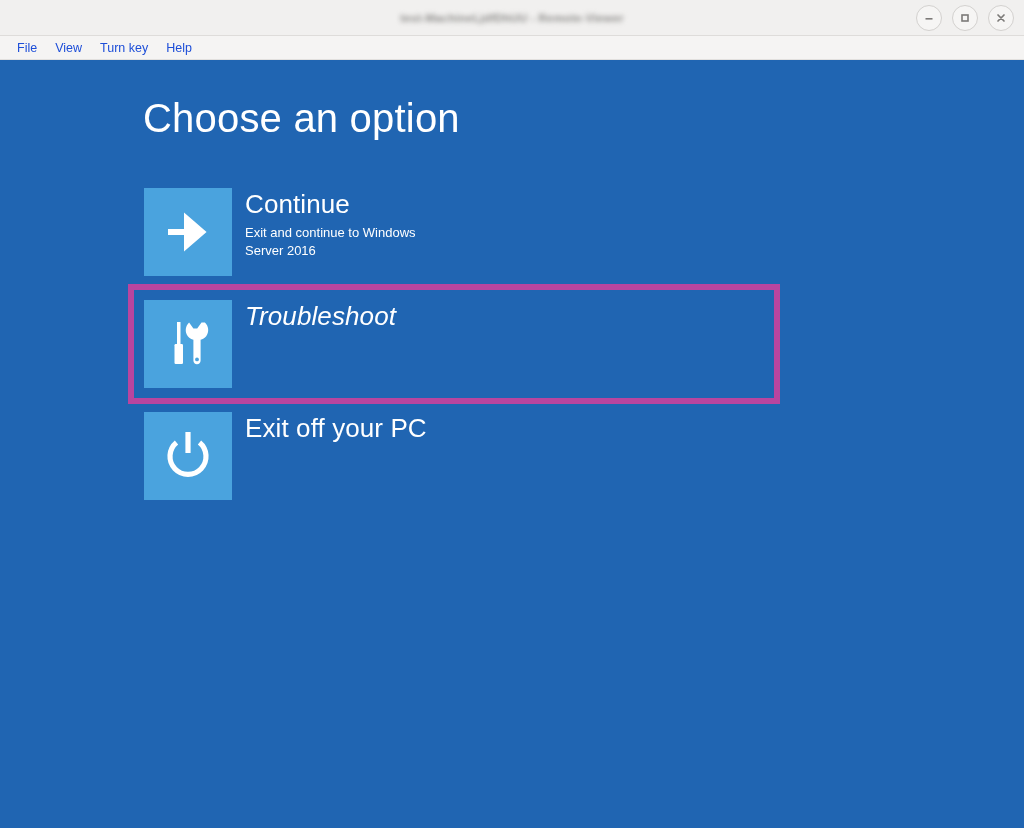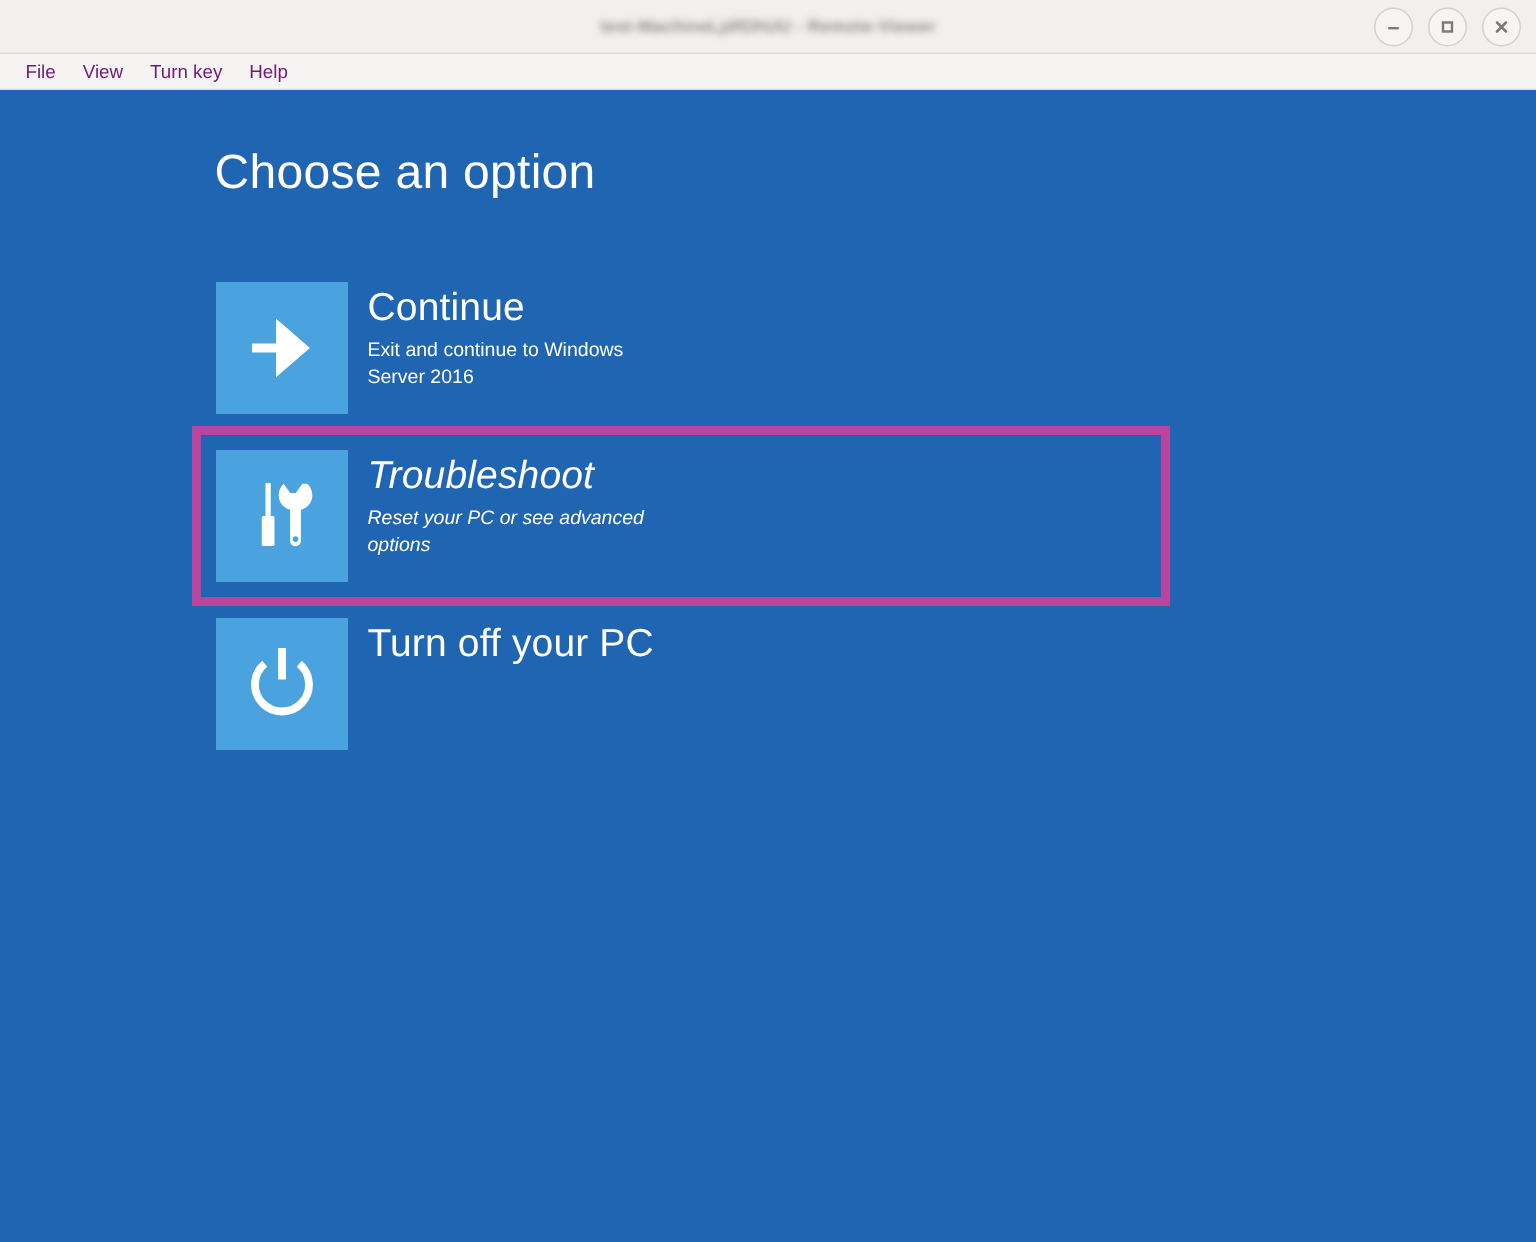--- a/index.html
+++ b/index.html
@@ -72,39 +72,39 @@
     background: #f5f4f3;
     border-bottom: 1px solid #e2e0de;
     display: flex;
     align-items: center;
     padding-left: 8px;
     flex: none;
   }
 
   .menu-item {
     font-size: 12.5px;
-    color: #701a75;
+    color: #1d4ed8;
     padding: 2px 9px;
     cursor: pointer;
     white-space: nowrap;
   }
 
   
   #recovery-screen {
     position: relative;
     flex: 1 1 auto;
     background: #2065b2;
     overflow: hidden;
   }
 
   #page-title {
     position: absolute;
     left: 143px;
     top: 38px;
-    font-size: 32px;
+    font-size: 40px;
     font-weight: 300;
     color: #ffffff;
     letter-spacing: 0.2px;
     line-height: 1;
     white-space: nowrap;
   }
 
   #options-list {
     position: absolute;
     left: 144px;
@@ -217,33 +217,32 @@
 
             <path d="M17 6 L20.5 6 L20.5 28 L17 28 Z" fill="#ffffff"></path>
             <rect x="14.5" y="28" width="8.5" height="20" rx="1.2" fill="#ffffff"></rect>
 
             <path d="M41.5 6.5 L37.2 12.6 L33.4 12.6 L29.1 6.5 C25.3 10.0 24.6 16.0 27.8 20.2 C29.3 22.1 31.3 23.3 33.4 23.8 L33.4 44.5 C33.4 46.6 35.0 48.2 37.0 48.2 C39.0 48.2 40.6 46.6 40.6 44.5 L40.6 23.8 C42.7 23.3 44.7 22.1 46.2 20.2 C49.4 16.0 48.7 10.0 44.9 6.5 Z" fill="#ffffff"></path>
             <circle cx="37.0" cy="43.4" r="1.9" fill="#4aa3de"></circle>
           </svg>
         </div>
         <div class="option-text">
           <div class="option-title">Troubleshoot</div>
-          <div class="option-desc">Reset your PC or see advanced options</div>
         </div>
       </div>
 
       <div class="option-row">
         <div class="option-tile">
           <svg width="56" height="56" viewBox="0 0 56 56">
             <path d="M16.5 14.5 A18 18 0 1 0 39.5 14.5" fill="none" stroke="#ffffff" stroke-width="5.2" stroke-linecap="butt"></path>
             <path d="M28 4 L28 25" stroke="#ffffff" stroke-width="5.2" stroke-linecap="butt"></path>
           </svg>
         </div>
         <div class="option-text">
-          <div class="option-title">Turn off your PC</div>
+          <div class="option-title">Exit off your PC</div>
           <div class="option-desc"></div>
         </div>
       </div>
 
     </div>
 
   </div>
 </div>
 
 </body></html>

